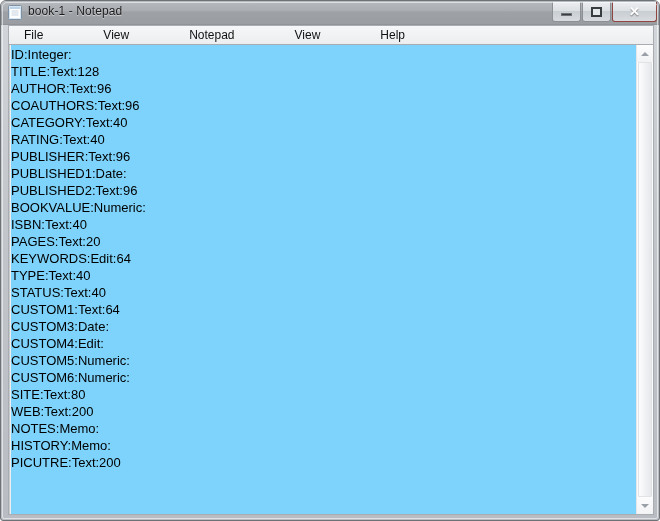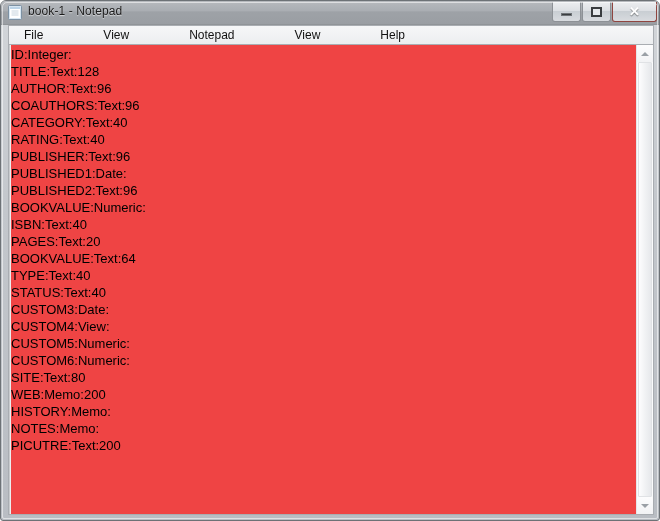--- a/index.html
+++ b/index.html
@@ -141,21 +141,21 @@
     height: 471px;
     box-sizing: border-box;
     border: 1px solid #a9adb2;
     background: #ffffff;
     overflow: hidden;
   }
   .text-surface {
     position: absolute;
     left: 0; top: 0;
     right: 17px; bottom: 0;
-    background: #ef4444;
+    background: #7dd3fc;
     padding: 1px 0 0 2px;
     box-sizing: border-box;
     overflow: hidden;
   }
   .text-line {
     font-family: "Liberation Sans", sans-serif;
     font-size: 13px;
     line-height: 17px;
     color: #000000;
     white-space: pre;
@@ -271,31 +271,32 @@
         <div class="text-line">AUTHOR:Text:96</div>
         <div class="text-line">COAUTHORS:Text:96</div>
         <div class="text-line">CATEGORY:Text:40</div>
         <div class="text-line">RATING:Text:40</div>
         <div class="text-line">PUBLISHER:Text:96</div>
         <div class="text-line">PUBLISHED1:Date:</div>
         <div class="text-line">PUBLISHED2:Text:96</div>
         <div class="text-line">BOOKVALUE:Numeric:</div>
         <div class="text-line">ISBN:Text:40</div>
         <div class="text-line">PAGES:Text:20</div>
-        <div class="text-line">BOOKVALUE:Text:64</div>
+        <div class="text-line">KEYWORDS:Edit:64</div>
         <div class="text-line">TYPE:Text:40</div>
         <div class="text-line">STATUS:Text:40</div>
+        <div class="text-line">CUSTOM1:Text:64</div>
         <div class="text-line">CUSTOM3:Date:</div>
-        <div class="text-line">CUSTOM4:View:</div>
+        <div class="text-line">CUSTOM4:Edit:</div>
         <div class="text-line">CUSTOM5:Numeric:</div>
         <div class="text-line">CUSTOM6:Numeric:</div>
         <div class="text-line">SITE:Text:80</div>
-        <div class="text-line">WEB:Memo:200</div>
+        <div class="text-line">WEB:Text:200</div>
+        <div class="text-line">NOTES:Memo:</div>
         <div class="text-line">HISTORY:Memo:</div>
-        <div class="text-line">NOTES:Memo:</div>
         <div class="text-line">PICUTRE:Text:200</div>
       </div>
 
     <div class="vscroll">
       <div class="scroll-btn up">
         <span class="arrow-up"></span>
       </div>
       <div class="scroll-track">
         <div class="scroll-thumb"></div>
       </div>

